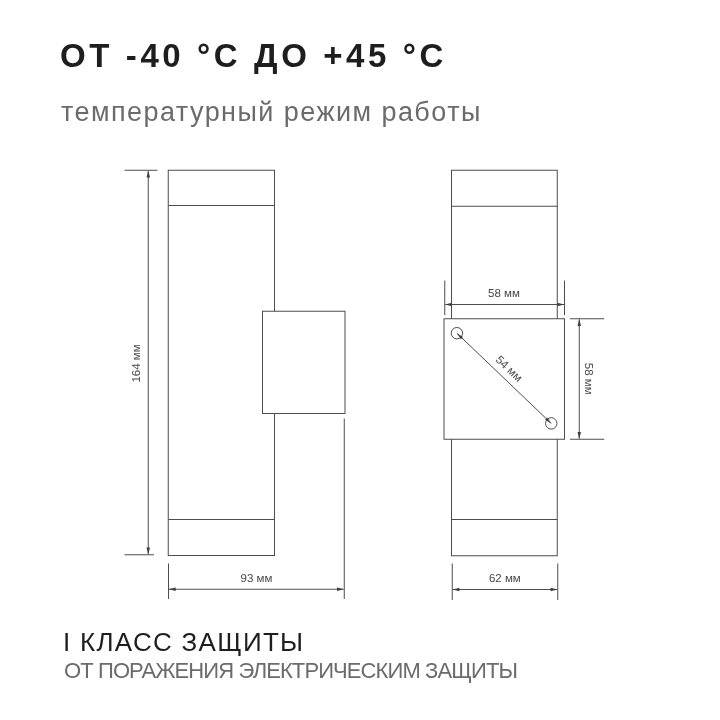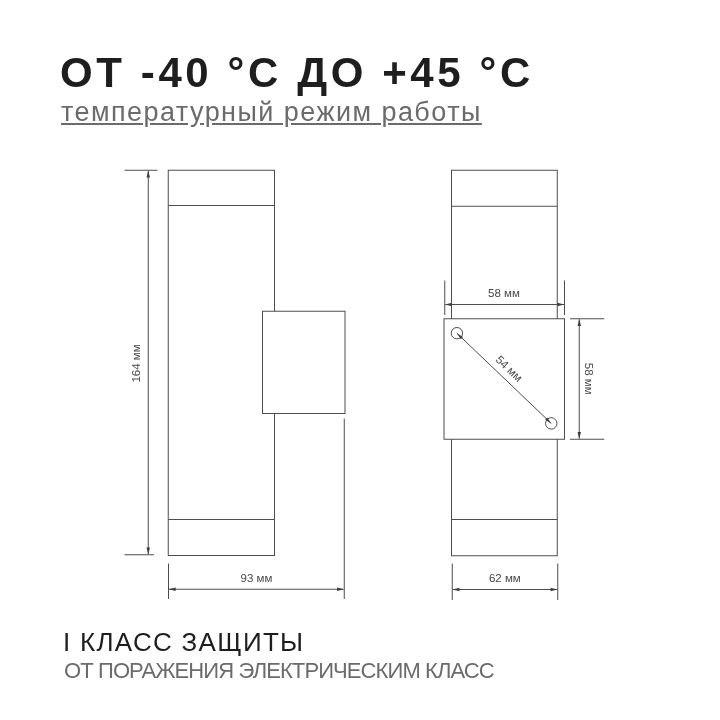--- a/index.html
+++ b/index.html
@@ -3,23 +3,23 @@
 <meta charset="utf-8">
 <style>
   html,body{margin:0;padding:0;background:#ffffff;width:720px;height:720px;overflow:hidden;}
   body{font-family:"Liberation Sans", sans-serif;}
   .abs{position:absolute;}
   svg text{font-family:"Liberation Sans", sans-serif;text-rendering:geometricPrecision;}
 </style>
 </head>
 <body>
 
-<div class="abs" style="left:60px;top:49px;font-size:42px;font-weight:bold;color:#1e1e1e;letter-spacing:3.6px;white-space:nowrap;">ОТ -40 °С ДО +45 °С</div>
+<div class="abs" style="left:60px;top:37px;font-size:33px;font-weight:bold;color:#1e1e1e;letter-spacing:3.6px;white-space:nowrap;">ОТ -40 °С ДО +45 °С</div>
 
-<div class="abs" style="left:61px;top:97px;font-size:27px;font-weight:normal;color:#6b6b6b;letter-spacing:1.45px;white-space:nowrap;text-decoration:underline;">температурный режим работы</div>
+<div class="abs" style="left:61px;top:97px;font-size:27px;font-weight:normal;color:#6b6b6b;letter-spacing:1.45px;white-space:nowrap;">температурный режим работы</div>
 
 <svg class="abs" style="left:0;top:0" width="720" height="720" viewBox="0 0 720 720">
   <g fill="none" stroke="#4d4d4d" stroke-width="1">
 
     <rect x="168.25" y="170.25" width="106.25" height="385.25"></rect>
 
     <line x1="168.25" y1="205.5" x2="274.5" y2="205.5"></line>
 
     <line x1="168.25" y1="519.5" x2="274.5" y2="519.5"></line>
 
@@ -125,13 +125,13 @@
   <g fill="#3f3f3f" stroke="none">
     <path d="M452.45,589.5 L459.45,587.75 L459.45,591.25 Z"></path>
     <path d="M557.55,589.5 L550.55,587.75 L550.55,591.25 Z"></path>
   </g>
 
   <text x="504.8" y="582.3" text-anchor="middle" font-size="11.5" fill="#4a4a4a">62 мм</text>
 </svg>
 
 <div class="abs" style="left:63px;top:627px;font-size:26px;font-weight:normal;color:#1e1e1e;letter-spacing:1.3px;white-space:nowrap;">I КЛАСС ЗАЩИТЫ</div>
 
-<div class="abs" style="left:64px;top:658px;font-size:22px;font-weight:normal;color:#6b6b6b;letter-spacing:-0.9px;white-space:nowrap;">ОТ ПОРАЖЕНИЯ ЭЛЕКТРИЧЕСКИМ КЛАСС</div>
+<div class="abs" style="left:64px;top:658px;font-size:22px;font-weight:normal;color:#6b6b6b;letter-spacing:-0.9px;white-space:nowrap;">ОТ ПОРАЖЕНИЯ ЭЛЕКТРИЧЕСКИМ ЗАЩИТЫ</div>
 
 </body></html>

